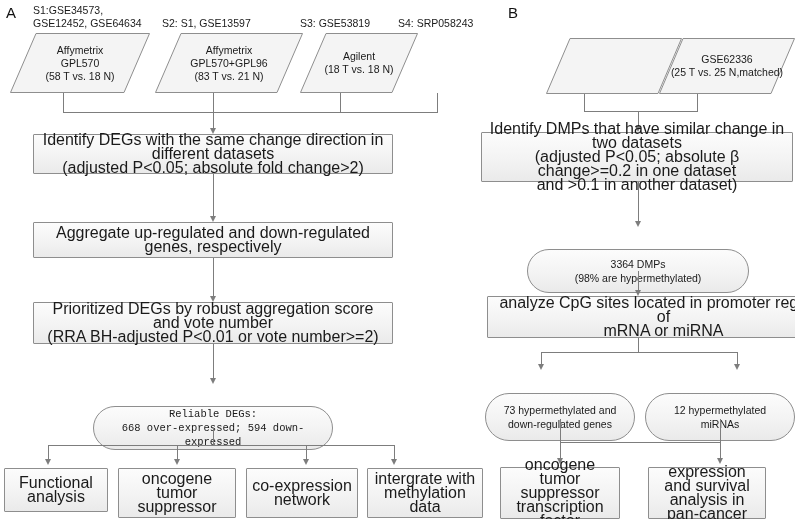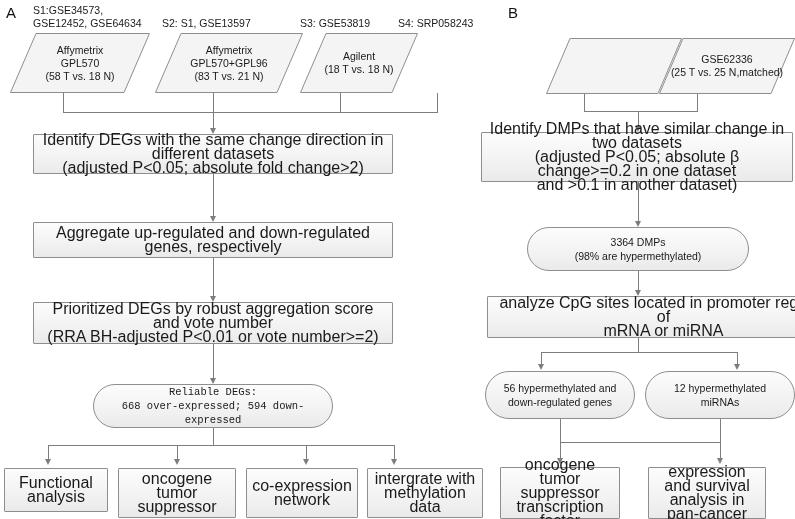--- a/index.html
+++ b/index.html
@@ -71,20 +71,21 @@
     line-height: 14px;
     white-space: pre-line;
     padding: 2px 4px;
   }
   .round {
     border-radius: 24px;
     font-size: 10.5px;
     line-height: 14px;
     white-space: pre-line;
     padding: 2px 6px;
+    margin-top: 22px;
   }
   
   .vline, .hline {
     position: absolute;
     background: #7d7d7d;
   }
   .vline { width: 1px; }
   .hline { height: 1px; }
   .arrow {
     position: absolute;
@@ -220,21 +221,21 @@
   <div class="rect" style="left:487px; top:296px; width:353px; height:42px;">analyze CpG sites located in promoter regions of
 mRNA or miRNA</div>
 
   <div class="vline" style="left:638px; top:338px; height:14px;"></div>
   <div class="hline" style="left:541px; top:352px; width:196px;"></div>
   <div class="vline" style="left:541px; top:352px; height:14px;"></div>
   <div class="vline" style="left:737px; top:352px; height:14px;"></div>
   <div class="arrow" style="left:538px; top:364px;"></div>
   <div class="arrow" style="left:734px; top:364px;"></div>
 
-  <div class="round" style="left:485px; top:371px; width:150px; height:48px; border-radius:24px;">56 hypermethylated and
+  <div class="round" style="left:485px; top:371px; width:150px; height:48px; border-radius:24px;">73 hypermethylated and
 down-regulated genes</div>
   <div class="round" style="left:645px; top:371px; width:150px; height:48px; border-radius:24px;">12 hypermethylated
 miRNAs</div>
 
   <div class="vline" style="left:560px; top:419px; height:23px;"></div>
   <div class="vline" style="left:720px; top:419px; height:23px;"></div>
   <div class="hline" style="left:560px; top:442px; width:161px;"></div>
   <div class="vline" style="left:560px; top:442px; height:18px;"></div>
   <div class="vline" style="left:720px; top:442px; height:18px;"></div>
   <div class="arrow" style="left:557px; top:458px;"></div>

